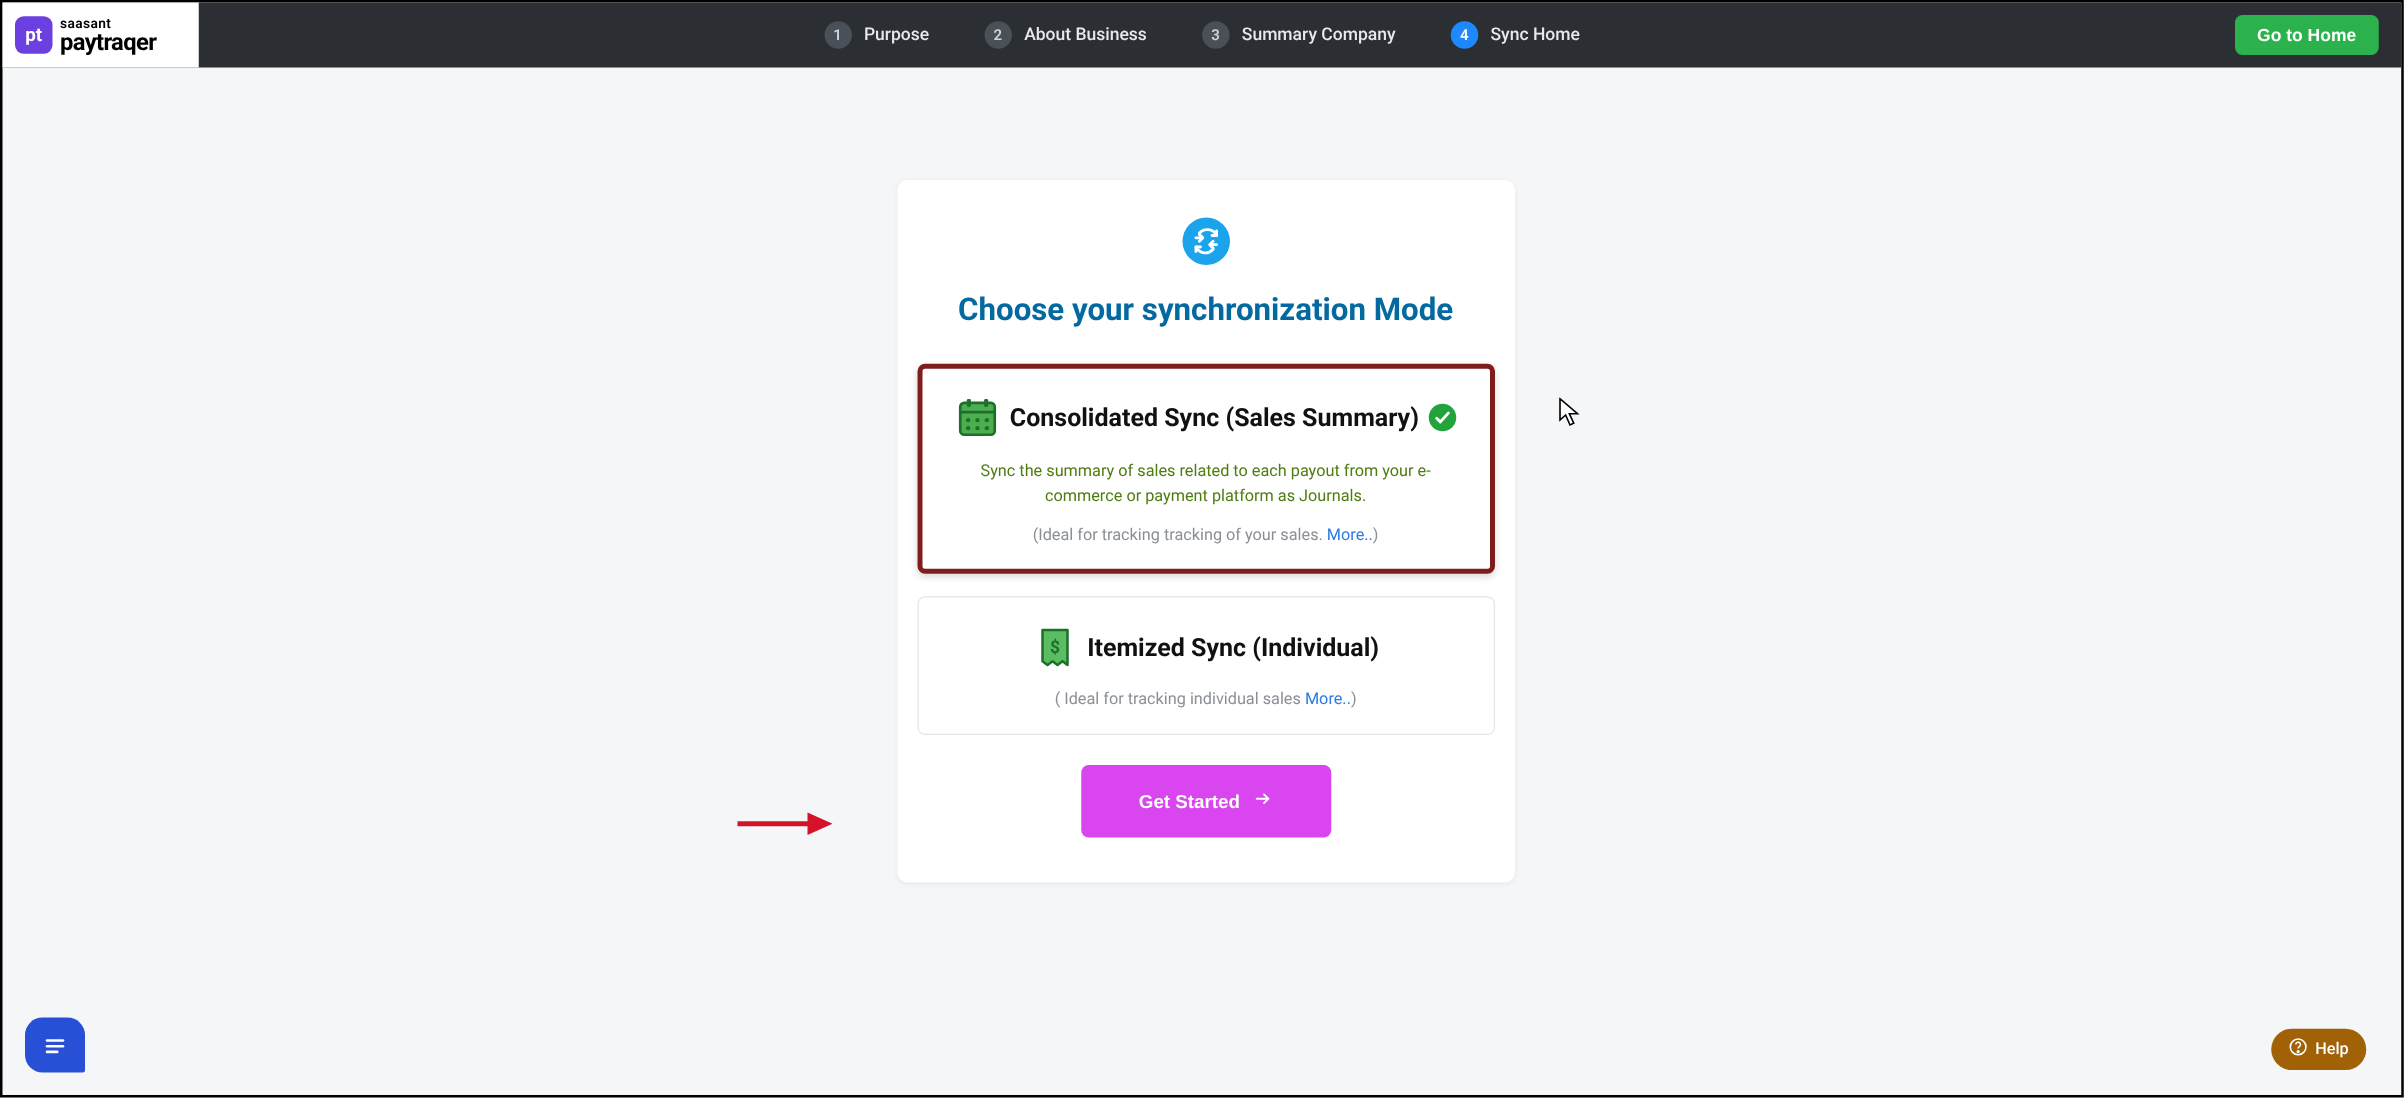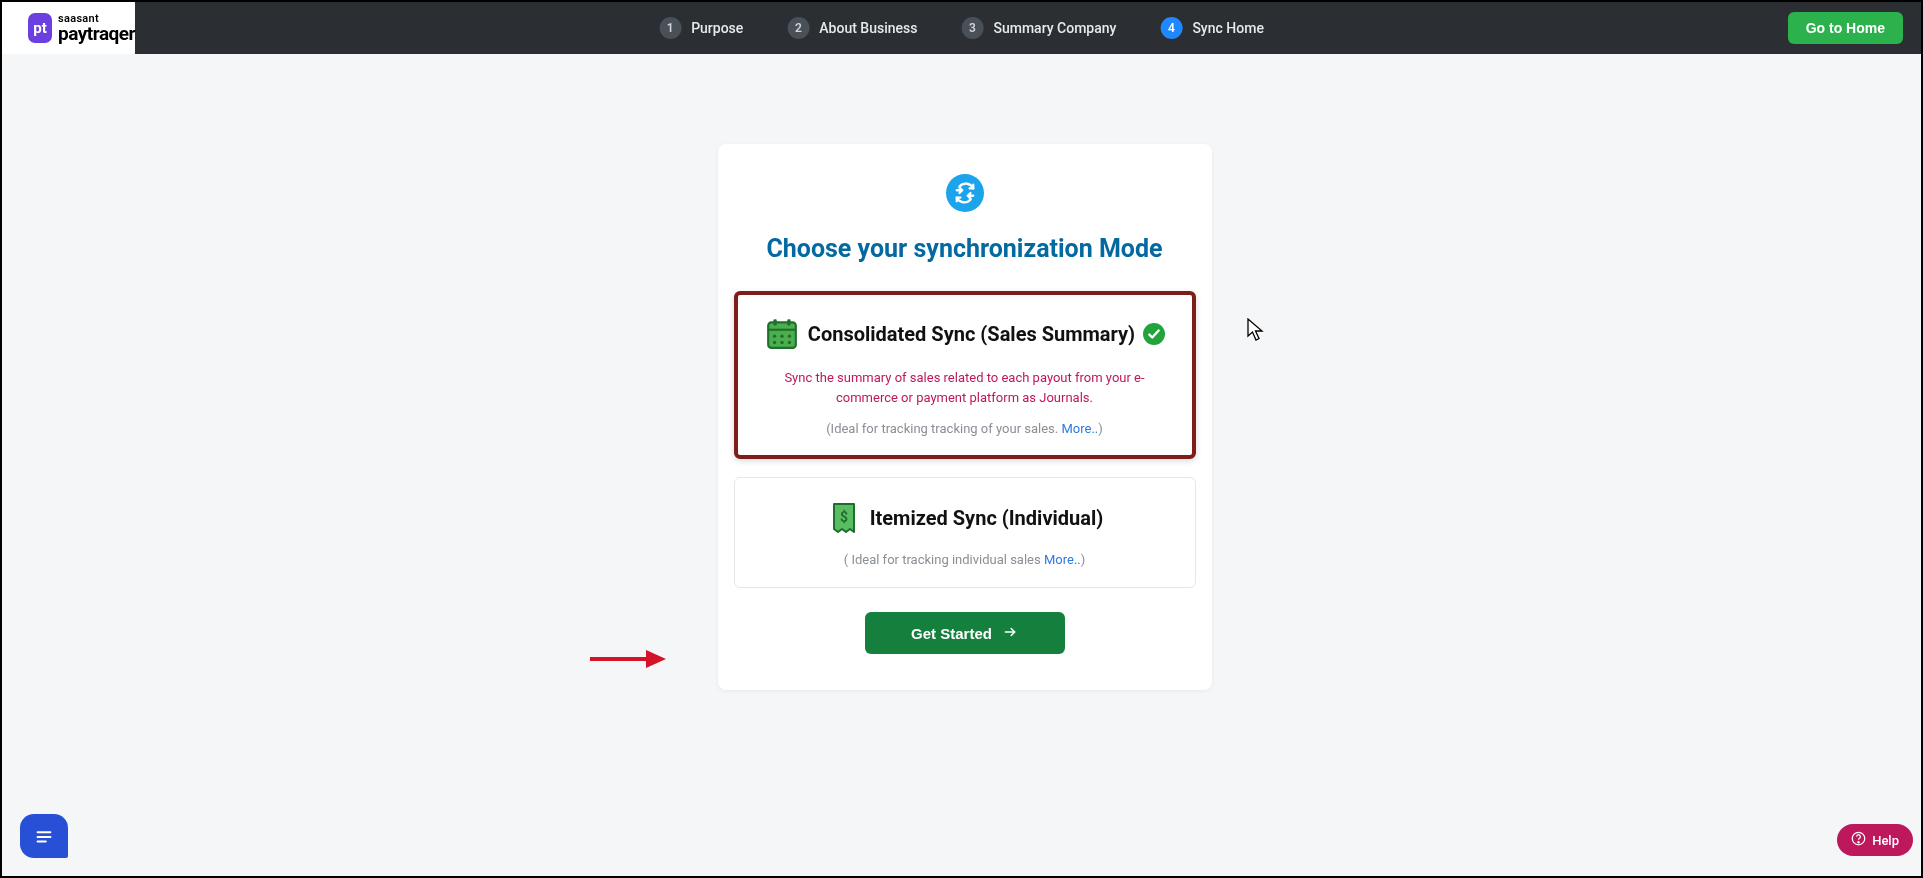--- a/index.html
+++ b/index.html
@@ -16,24 +16,24 @@
   .header {
     height: 52px;
     background: #2b2e33;
     display: flex;
     align-items: center;
     position: relative;
   }
   .logo-block {
     background: #fff;
     height: 52px;
-    width: 133px;
+    width: 157px;
     display: flex;
     align-items: center;
-    padding-left: 26px;
+    padding-left: 10px;
     gap: 6px;
   }
   .logo-badge {
     width: 30px; height: 30px;
     background: #6b3fe0;
     border-radius: 7px;
     color: #fff;
     font-weight: 700;
     font-size: 15px;
     display: flex; align-items: center; justify-content: center;
@@ -103,27 +103,27 @@
   .option-header {
     display:flex; align-items:center; justify-content:center; gap:8px;
     margin-bottom:16px;
   }
   .opt-icon { width:36px; height:36px; display:flex; align-items:center; justify-content:center; }
   .opt-title { font-size:20px; font-weight:700; color:#111; }
   .check-badge {
     width:22px; height:22px; border-radius:50%; background:#22a33b;
     display:flex; align-items:center; justify-content:center;
   }
-  .opt-desc { font-size:13px; color:#be185d; line-height:1.5; margin-bottom:14px; padding:0 6px;}
+  .opt-desc { font-size:13px; color:#4d7c0f; line-height:1.5; margin-bottom:14px; padding:0 6px;}
   .opt-ideal { font-size:13px; color:#8a8f96; }
   .opt-ideal a { color:#2a7be4; text-decoration:none; }
   .get-started {
     display:flex; align-items:center; justify-content:center; gap:10px;
-    background:#15803d; color:#fff; border:none; border-radius:6px;
-    width:200px; height:42px; margin:24px auto 0 auto;
+    background:#d946ef; color:#fff; border:none; border-radius:6px;
+    width:200px; height:58px; margin:24px auto 0 auto;
     font-size:15px; font-weight:600; cursor:pointer;
   }
   
   .arrow-annot {
     position:absolute;
     left:586px;
     top:645px;
     pointer-events:none;
   }
   .arrow-annot svg { display:block; }
@@ -131,22 +131,22 @@
   .chat-bubble {
     position:absolute; left:18px; bottom:18px;
     width:48px; height:44px;
     background:#2750d6; border-radius:14px 14px 2px 14px;
     display:flex; align-items:center; justify-content:center;
     cursor:pointer;
   }
   .chat-bubble svg { stroke:#fff; fill:none; }
   
   .help-pill {
-    position:absolute; right:8px; bottom:20px;
-    background:#be185d; color:#fff;
+    position:absolute; right:28px; bottom:20px;
+    background:#a16207; color:#fff;
     border-radius:18px; padding:7px 14px;
     display:flex; align-items:center; gap:6px;
     font-size:13px; font-weight:500; cursor:pointer;
   }
   
   .cursor {
     position:absolute; left:1245px; top:316px;
     pointer-events:none;
   }
 </style>

